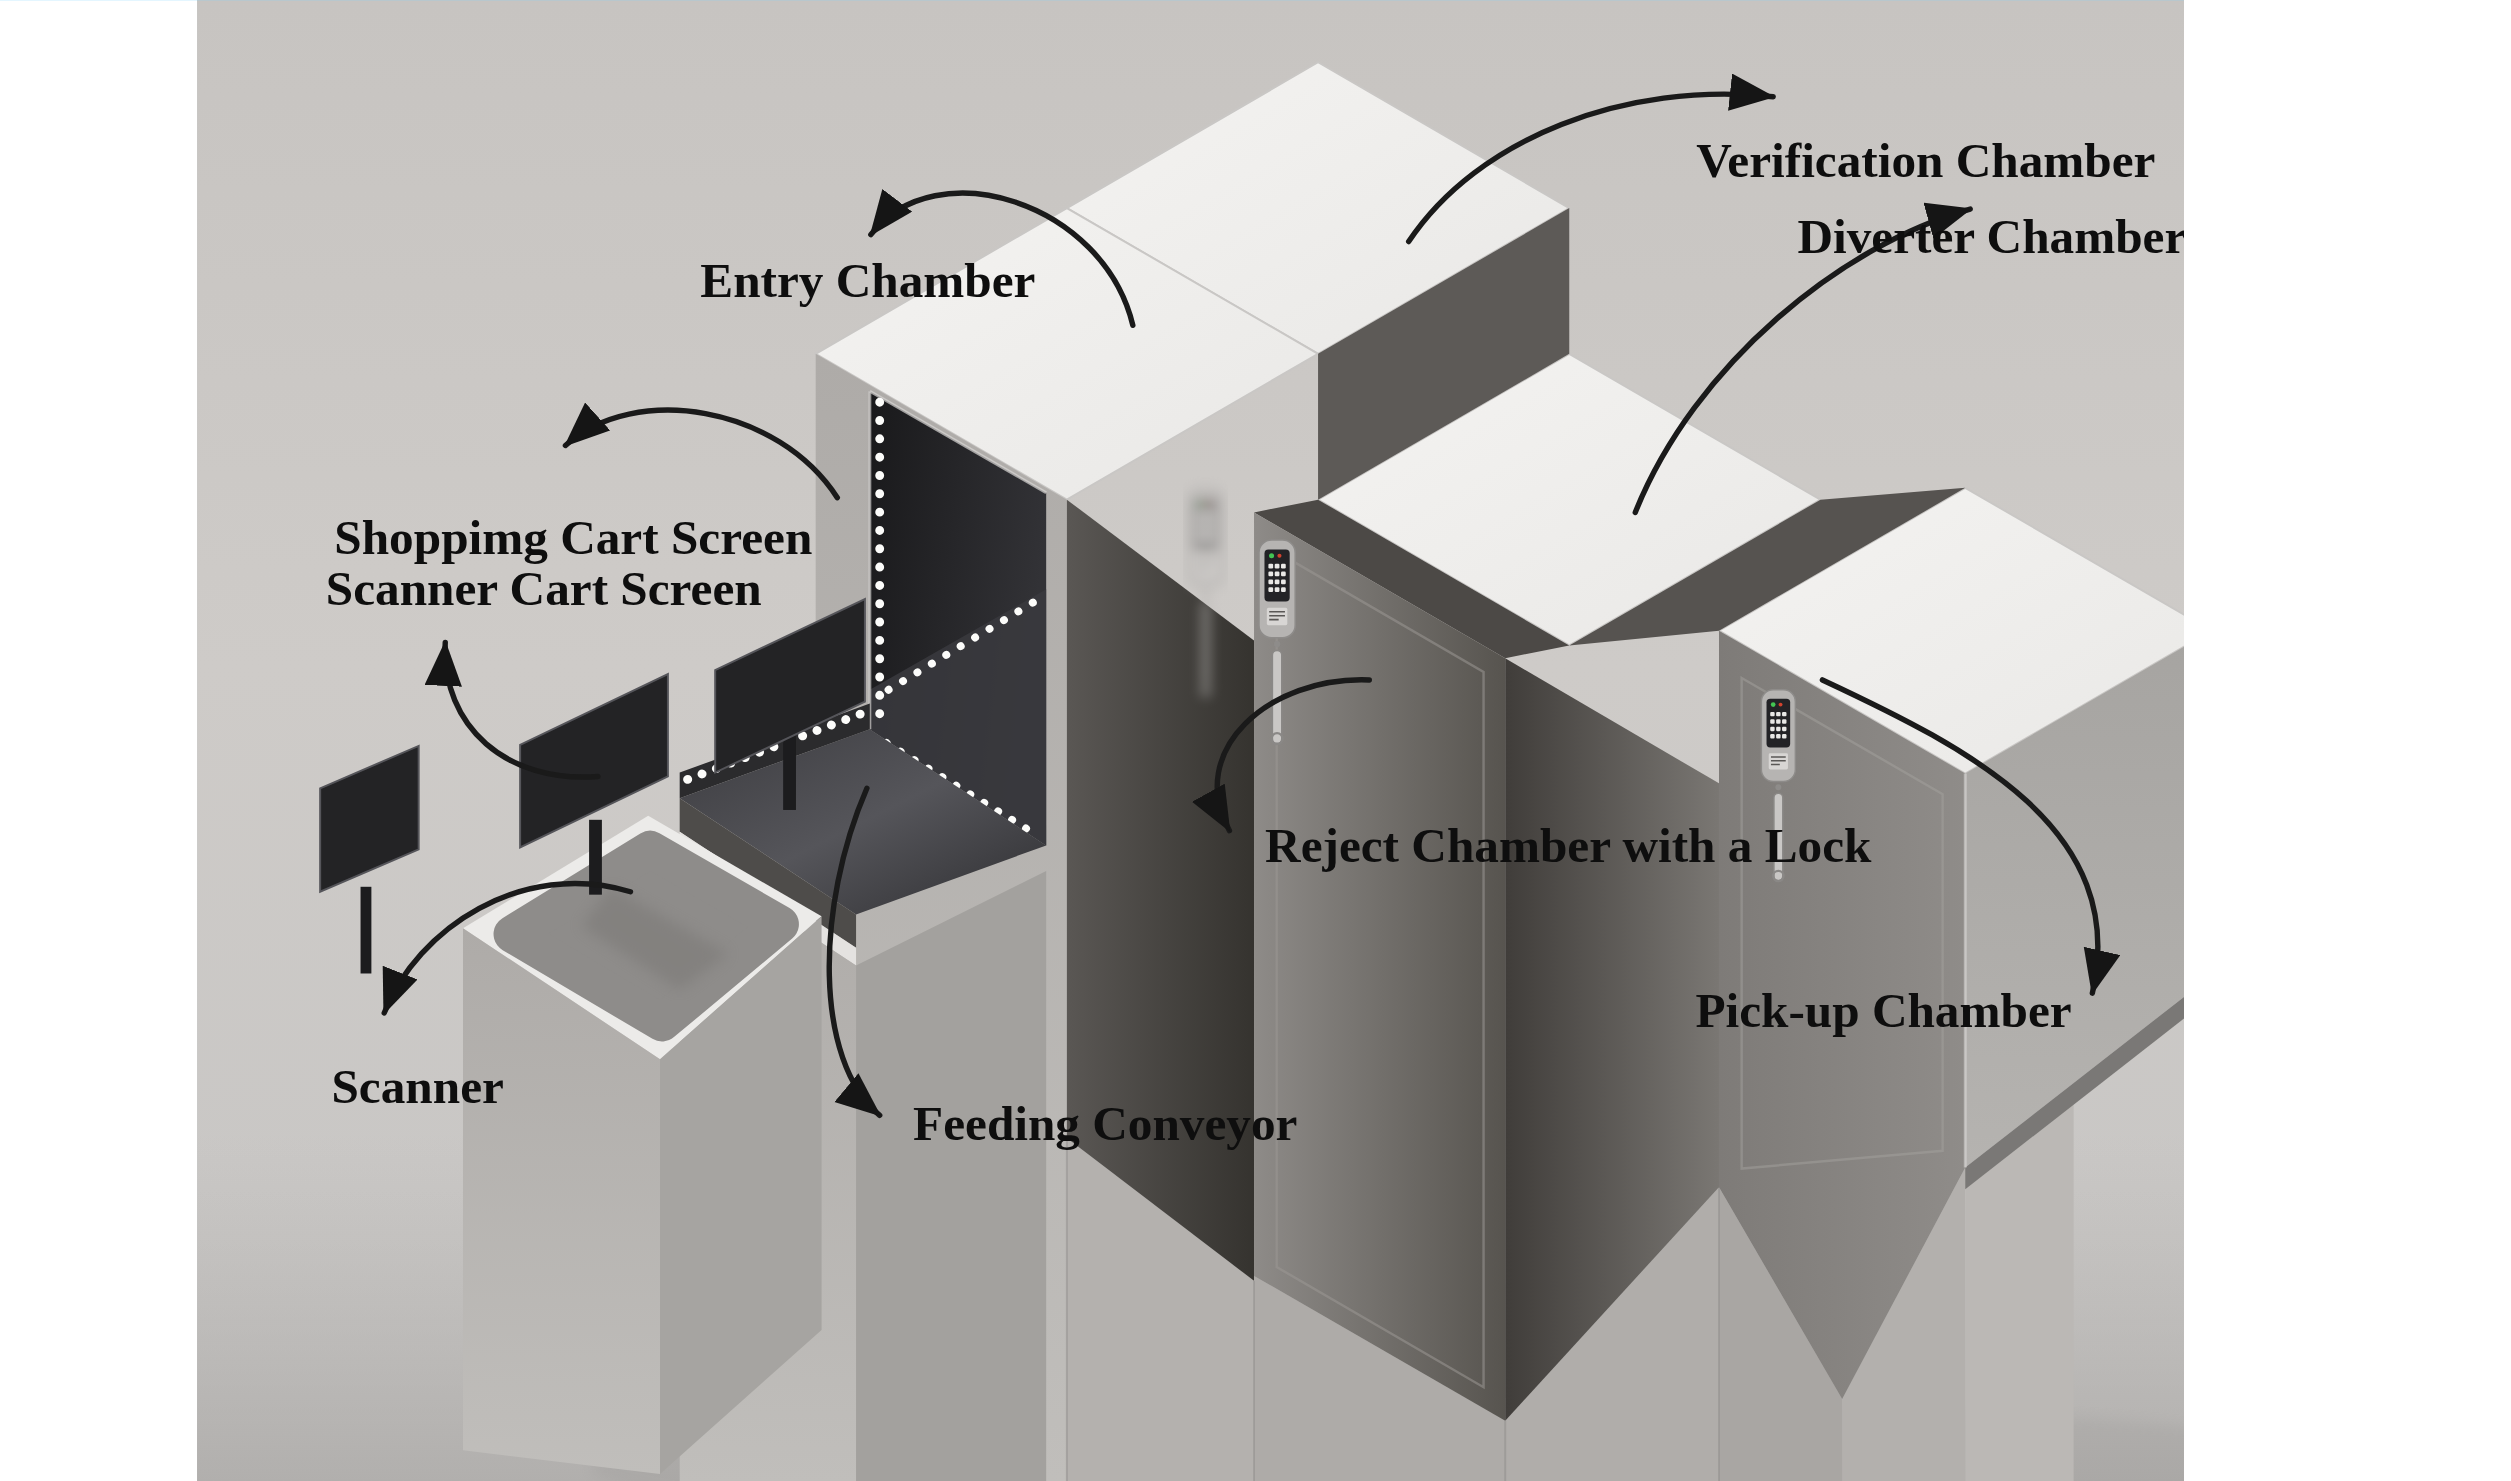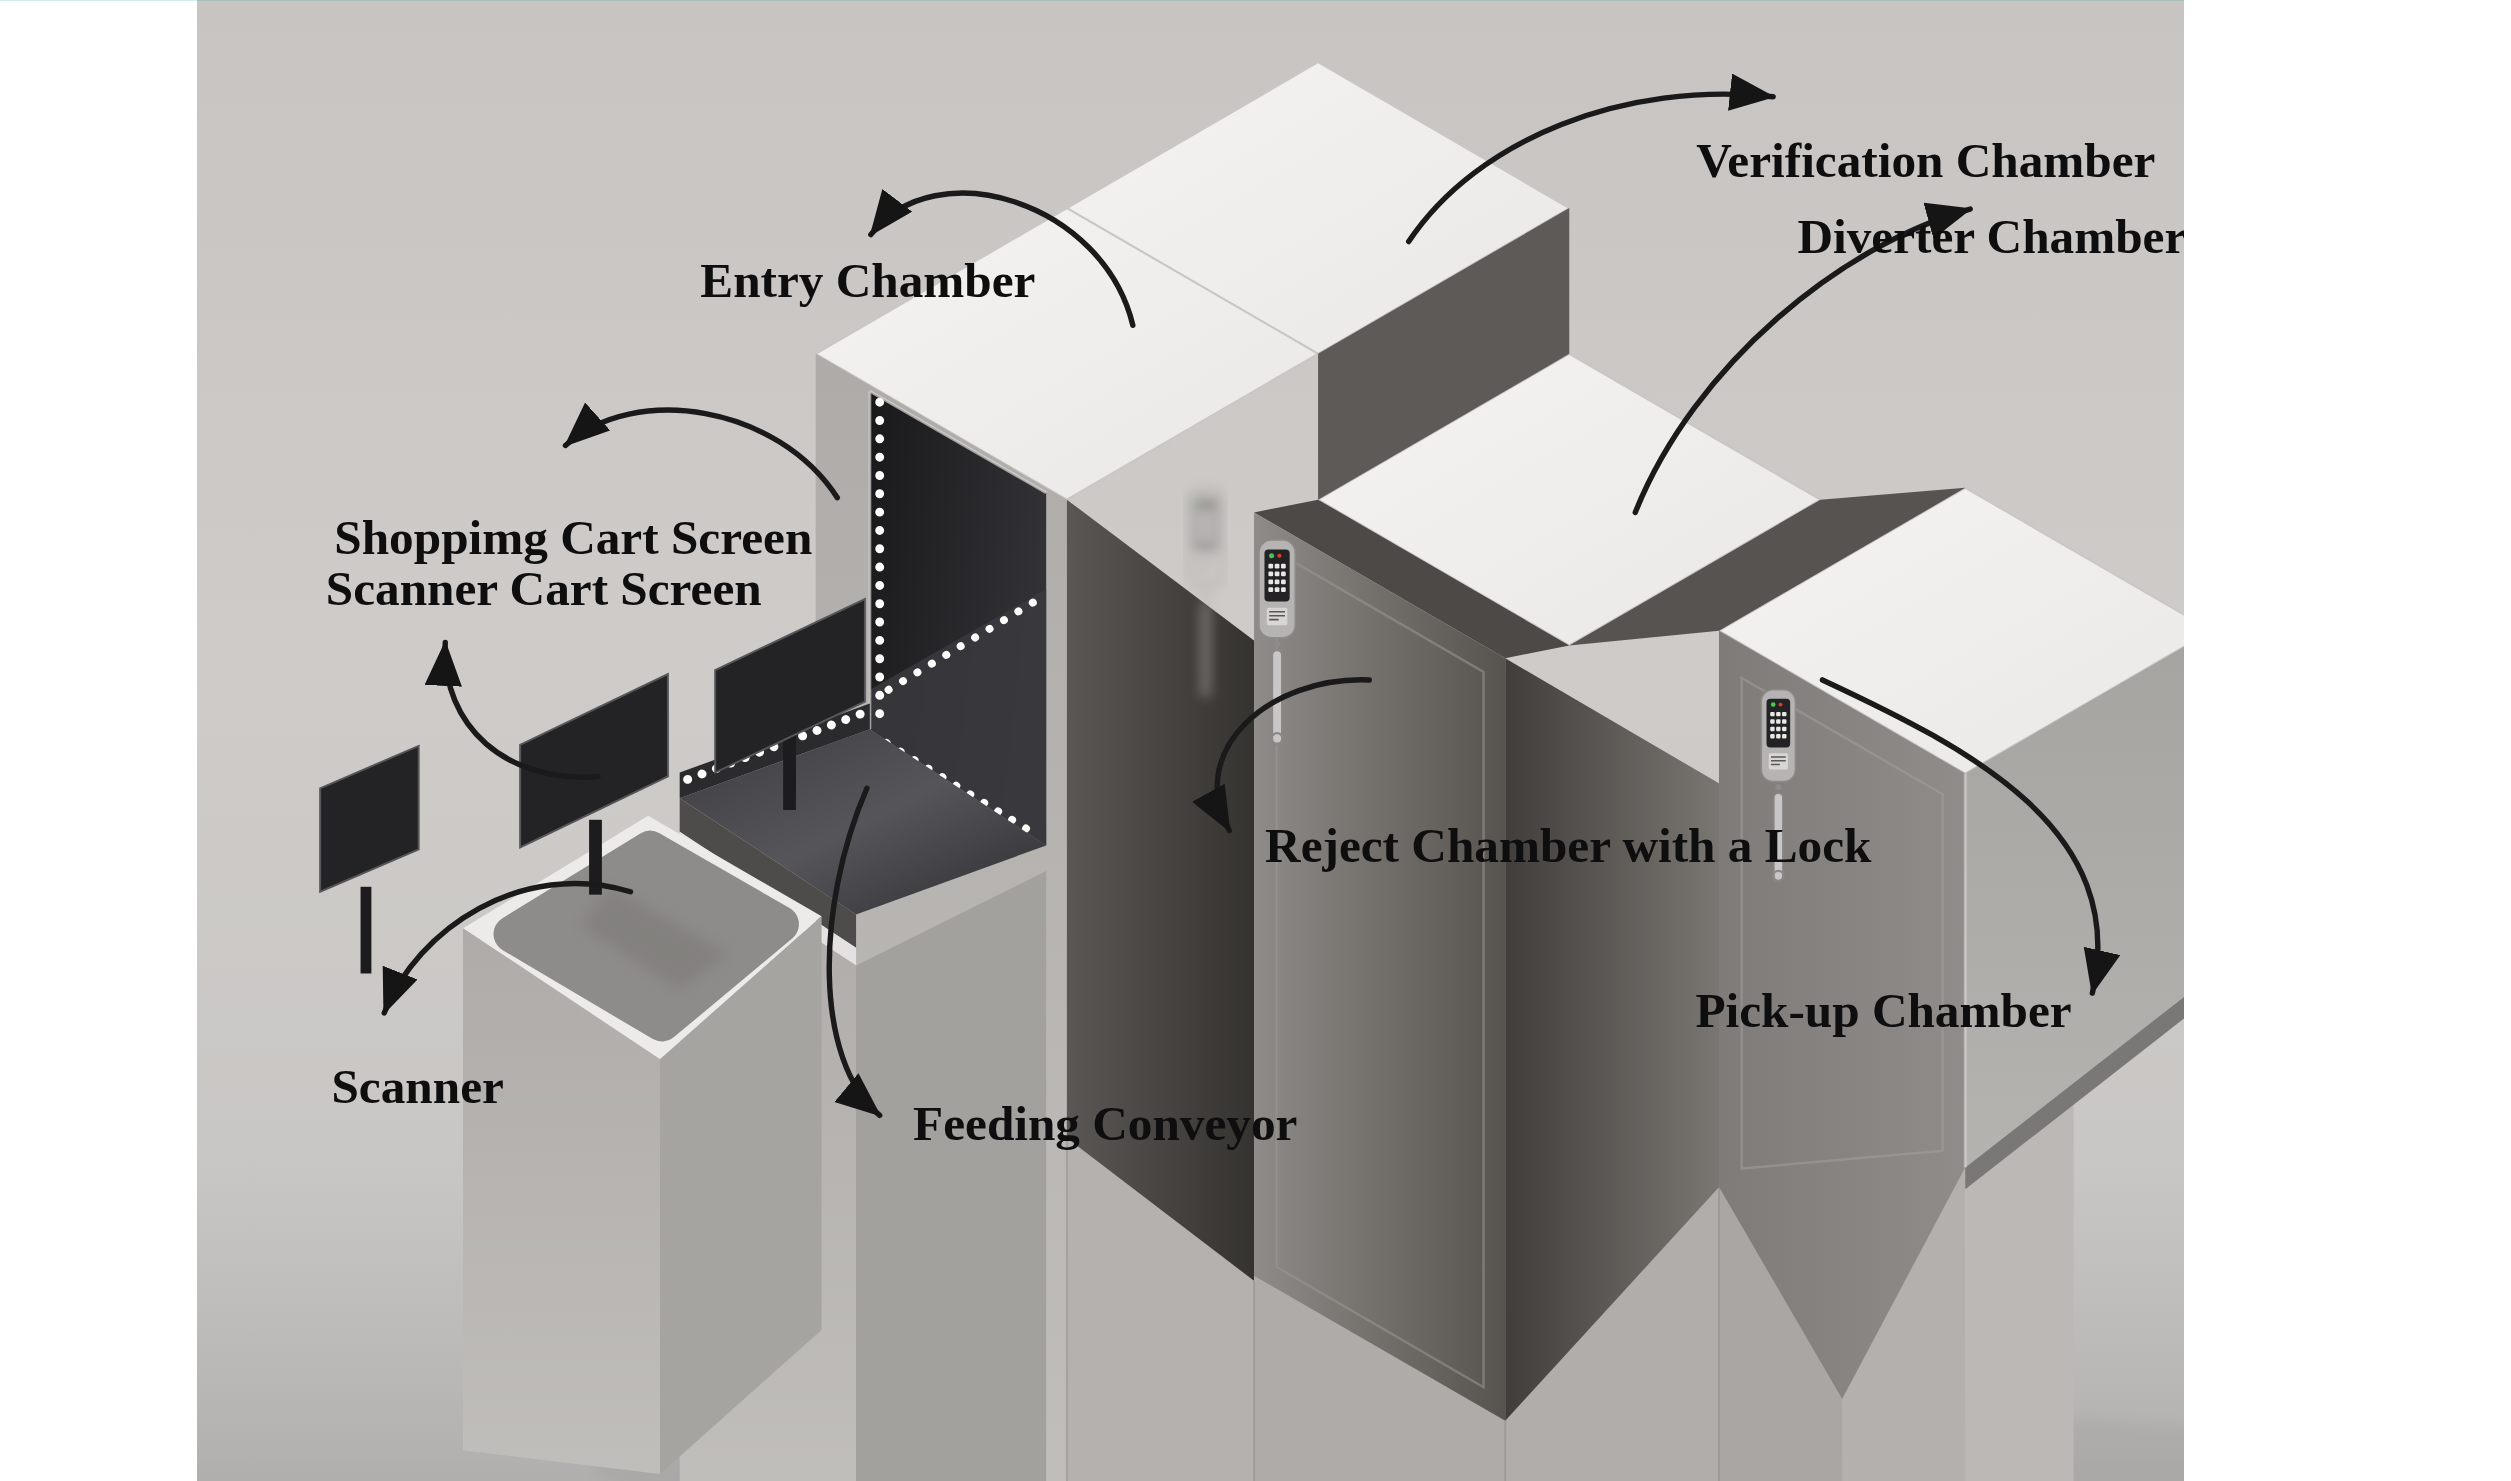--- a/index.html
+++ b/index.html
@@ -1,16 +1,16 @@
 <!DOCTYPE html>
 <html><head>
 <meta charset="utf-8">
 <style>
   html,body{margin:0;padding:0;background:#ffffff;}
-  .stage{position:relative;width:2184px;height:1482px;background:#14b8a6;overflow:hidden;
+  .stage{position:relative;width:2184px;height:1482px;background:#7dd3fc;overflow:hidden;
          font-family:"Liberation Serif","DejaVu Serif",serif;}
   svg{display:block;}
   text.lbl{font-family:"Liberation Serif","DejaVu Serif",serif;font-weight:700;fill:#0e0e0e;}
 </style>
 </head>
 <body>
 
 <div class="stage">
 <svg viewBox="0 0 2550 1504" width="2512" height="1482">
   <defs>

